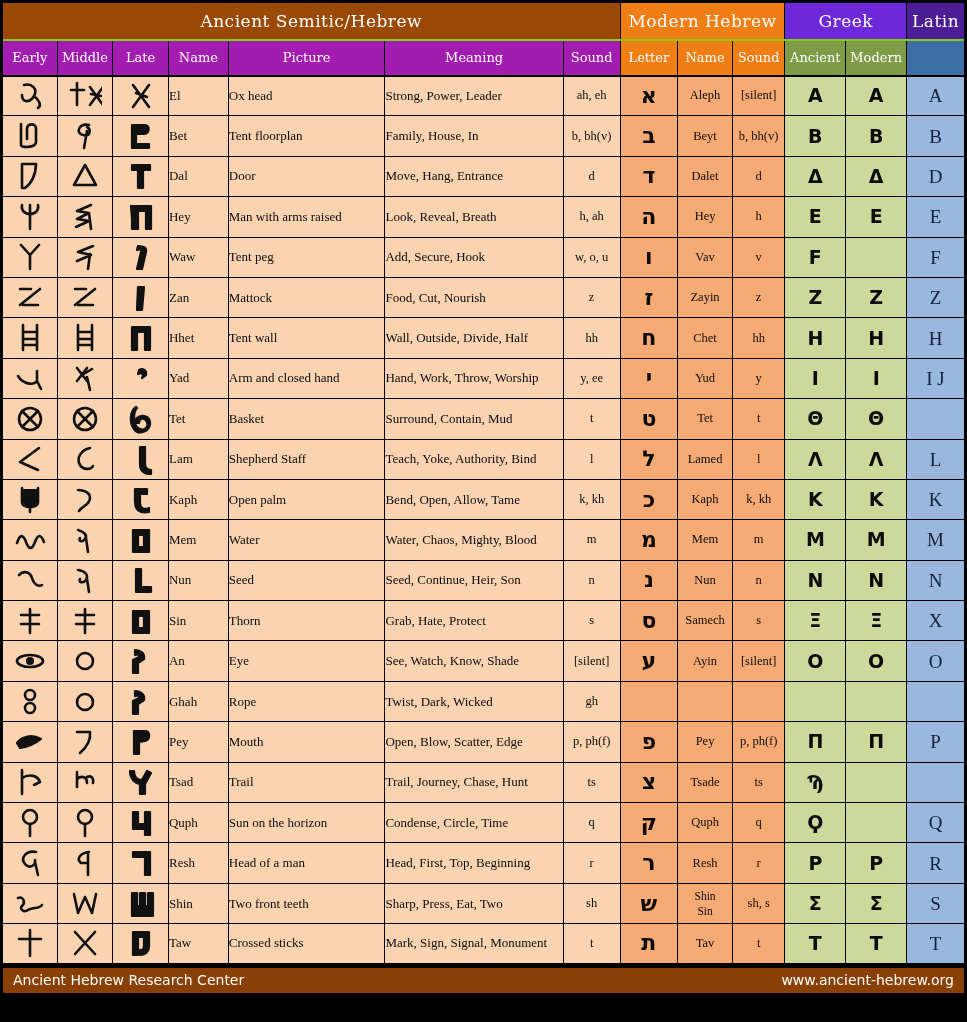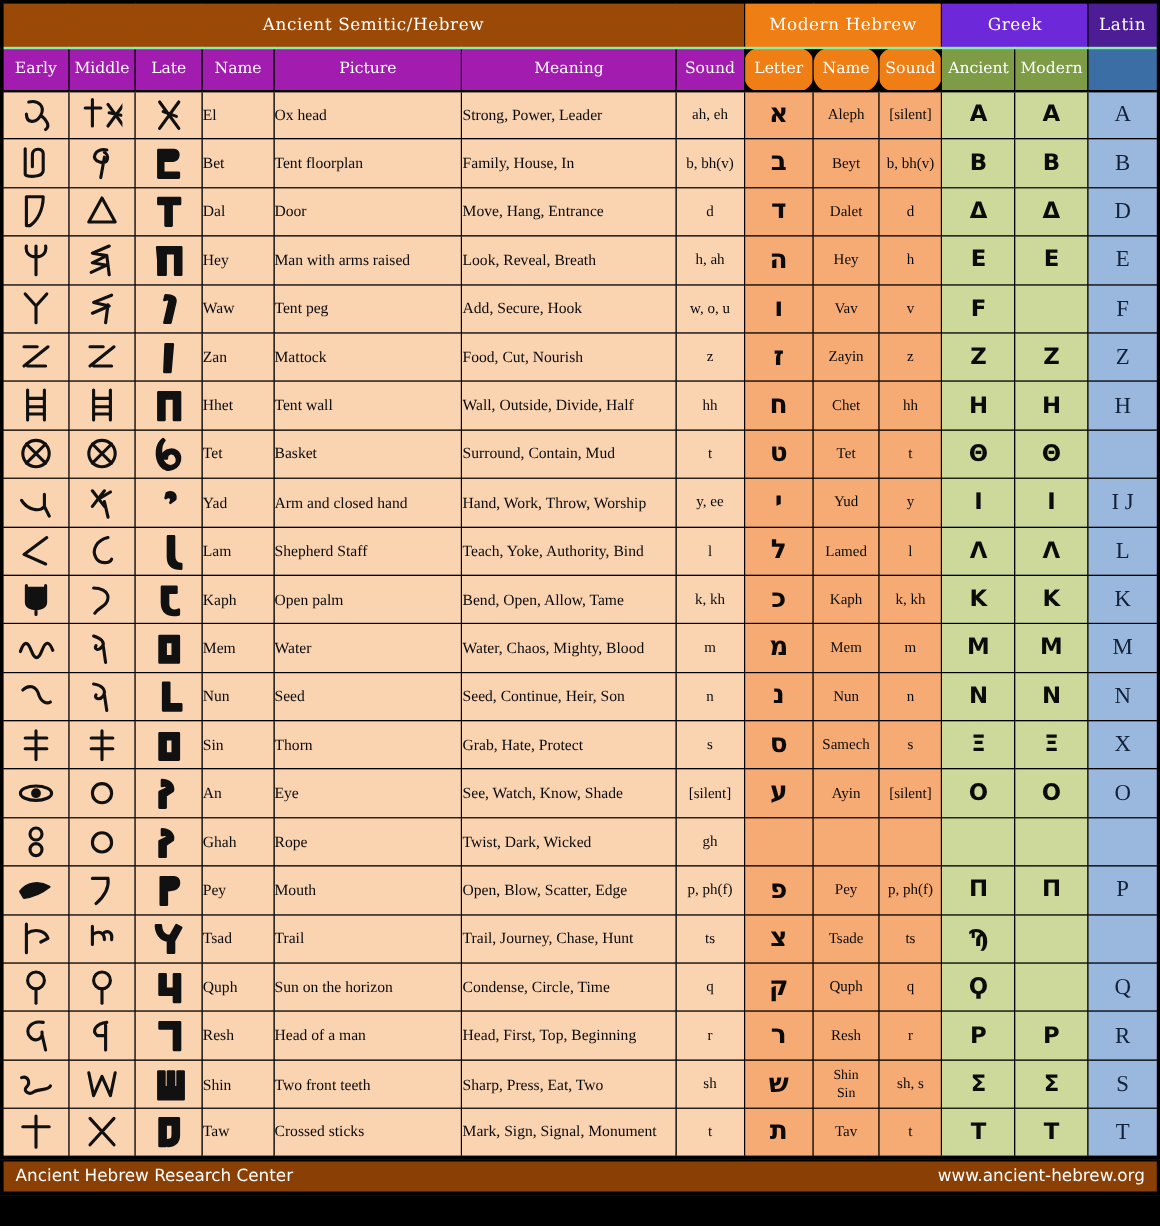--- a/index.html
+++ b/index.html
@@ -26,42 +26,42 @@
     padding:0;
     margin:0;
     box-sizing:border-box;
     vertical-align:middle;
   }
   
   tr.group-head th{
     height:38px;
     font-family:"DejaVu Serif", serif;
     font-weight:400;
-    font-size:14px;
+    font-size:17px;
     letter-spacing:.5px;
     color:#ffffff;
-    border-bottom:2px solid #86efac;
+    border-bottom:2px solid #84cc16;
   }
   th.g-semitic{background:#9a4a06;}
   th.g-modern{background:#ef7e15;}
   th.g-greek{background:#6d28d9;}
   th.g-latin{background:#4c1d95;}
 
   
   tr.sub-head th{
     height:36px;
     font-family:"DejaVu Serif", serif;
     font-weight:400;
     font-size:13px;
     color:#ffffff;
     text-align:center;
     border-bottom:2px solid #000;
   }
   th.s-semitic{background:#a21caf;}
-  th.s-modern{background:#ef7e15;border-radius:13px;}
+  th.s-modern{background:#ef7e15;}
   th.s-greek{background:#7d9c45;}
   th.s-latin{background:#3a6ea5;}
 
   
   td.c-semitic{background:#fad3b1;}
   td.c-modern{background:#f7ab74;}
   td.c-greek{background:#ccd99a;}
   td.c-latin{background:#9ab8dd;}
 
   tr.data-row td{height:40.4px;}
@@ -322,20 +322,41 @@
           <td class="c-semitic txt-center">hh</td>
           <td class="c-modern hebrew">ח</td>
           <td class="c-modern txt-center">Chet</td>
           <td class="c-modern txt-center">hh</td>
           <td class="c-greek greek">Η</td>
           <td class="c-greek greek">Η</td>
           <td class="c-latin latin">H</td>
         </tr>
         <tr class="data-row">
           <td class="c-semitic glyph"><svg width="34" height="38" viewBox="0 0 32 38" aria-hidden="true">
+              <path stroke="#111" fill="none" stroke-width="2.6" stroke-linecap="round" stroke-linejoin="round" d="M4 17 C9 25 19 27 23 22 L23 12 M23 22 L27 30"></path>
+            </svg></td>
+          <td class="c-semitic glyph"><svg width="34" height="38" viewBox="0 0 32 38" aria-hidden="true">
+              <path stroke="#111" fill="none" stroke-width="2.6" stroke-linecap="round" stroke-linejoin="round" d="M8 9 L18 22 M18 9 L8 22 M13 16 L23 10 M18 18 L21 31"></path>
+            </svg></td>
+          <td class="c-semitic glyph"><svg width="34" height="38" viewBox="0 0 32 38" aria-hidden="true">
+              <path stroke="#111" fill="#111" stroke-width="2.2" stroke-linejoin="round" d="M14 11 C18 9 22 11 21 16 L17 19 C19 15 17 13 13 15 Z"></path>
+            </svg></td>
+          <td class="c-semitic txt-left">Yad</td>
+          <td class="c-semitic txt-left">Arm and closed hand</td>
+          <td class="c-semitic txt-left">Hand, Work, Throw, Worship</td>
+          <td class="c-semitic txt-center">y, ee</td>
+          <td class="c-modern hebrew">י</td>
+          <td class="c-modern txt-center">Yud</td>
+          <td class="c-modern txt-center">y</td>
+          <td class="c-greek greek">Ι</td>
+          <td class="c-greek greek">Ι</td>
+          <td class="c-latin latin">I J</td>
+        </tr>
+        <tr class="data-row">
+          <td class="c-semitic glyph"><svg width="34" height="38" viewBox="0 0 32 38" aria-hidden="true">
               <g>
                 <circle cx="16" cy="19" r="11" stroke="#111" fill="none" stroke-width="2.6" stroke-linecap="round" stroke-linejoin="round"></circle>
                 <path stroke="#111" fill="none" stroke-width="2.6" stroke-linecap="round" stroke-linejoin="round" d="M8 11 L24 27 M24 11 L8 27"></path>
               </g>
             </svg></td>
           <td class="c-semitic glyph"><svg width="34" height="38" viewBox="0 0 32 38" aria-hidden="true">
               <g>
                 <circle cx="16" cy="19" r="11" stroke="#111" fill="none" stroke-width="2.6" stroke-linecap="round" stroke-linejoin="round"></circle>
                 <path stroke="#111" fill="none" stroke-width="2.6" stroke-linecap="round" stroke-linejoin="round" d="M8 11 L24 27 M24 11 L8 27"></path>
               </g>
@@ -346,41 +367,20 @@
           <td class="c-semitic txt-left">Tet</td>
           <td class="c-semitic txt-left">Basket</td>
           <td class="c-semitic txt-left">Surround, Contain, Mud</td>
           <td class="c-semitic txt-center">t</td>
           <td class="c-modern hebrew">ט</td>
           <td class="c-modern txt-center">Tet</td>
           <td class="c-modern txt-center">t</td>
           <td class="c-greek greek">Θ</td>
           <td class="c-greek greek">Θ</td>
           <td class="c-latin latin"></td>
-        </tr>
-        <tr class="data-row">
-          <td class="c-semitic glyph"><svg width="34" height="38" viewBox="0 0 32 38" aria-hidden="true">
-              <path stroke="#111" fill="none" stroke-width="2.6" stroke-linecap="round" stroke-linejoin="round" d="M4 17 C9 25 19 27 23 22 L23 12 M23 22 L27 30"></path>
-            </svg></td>
-          <td class="c-semitic glyph"><svg width="34" height="38" viewBox="0 0 32 38" aria-hidden="true">
-              <path stroke="#111" fill="none" stroke-width="2.6" stroke-linecap="round" stroke-linejoin="round" d="M8 9 L18 22 M18 9 L8 22 M13 16 L23 10 M18 18 L21 31"></path>
-            </svg></td>
-          <td class="c-semitic glyph"><svg width="34" height="38" viewBox="0 0 32 38" aria-hidden="true">
-              <path stroke="#111" fill="#111" stroke-width="2.2" stroke-linejoin="round" d="M14 11 C18 9 22 11 21 16 L17 19 C19 15 17 13 13 15 Z"></path>
-            </svg></td>
-          <td class="c-semitic txt-left">Yad</td>
-          <td class="c-semitic txt-left">Arm and closed hand</td>
-          <td class="c-semitic txt-left">Hand, Work, Throw, Worship</td>
-          <td class="c-semitic txt-center">y, ee</td>
-          <td class="c-modern hebrew">י</td>
-          <td class="c-modern txt-center">Yud</td>
-          <td class="c-modern txt-center">y</td>
-          <td class="c-greek greek">Ι</td>
-          <td class="c-greek greek">Ι</td>
-          <td class="c-latin latin">I J</td>
         </tr>
         <tr class="data-row">
           <td class="c-semitic glyph"><svg width="34" height="38" viewBox="0 0 32 38" aria-hidden="true">
               <path stroke="#111" fill="none" stroke-width="2.6" stroke-linecap="round" stroke-linejoin="round" d="M25 8 L6 22 L24 30"></path>
             </svg></td>
           <td class="c-semitic glyph"><svg width="34" height="38" viewBox="0 0 32 38" aria-hidden="true">
               <path stroke="#111" fill="none" stroke-width="2.6" stroke-linecap="round" stroke-linejoin="round" d="M21 8 C12 10 7 18 11 25 C14 30 22 30 24 26"></path>
             </svg></td>
           <td class="c-semitic glyph"><svg width="34" height="38" viewBox="0 0 32 38" aria-hidden="true">
               <path stroke="#111" fill="#111" stroke-width="2.2" stroke-linejoin="round" d="M15 7 L20 7 L20 23 C20 28 23 30 26 30 L26 34 C18 34 15 30 15 24 Z"></path>

